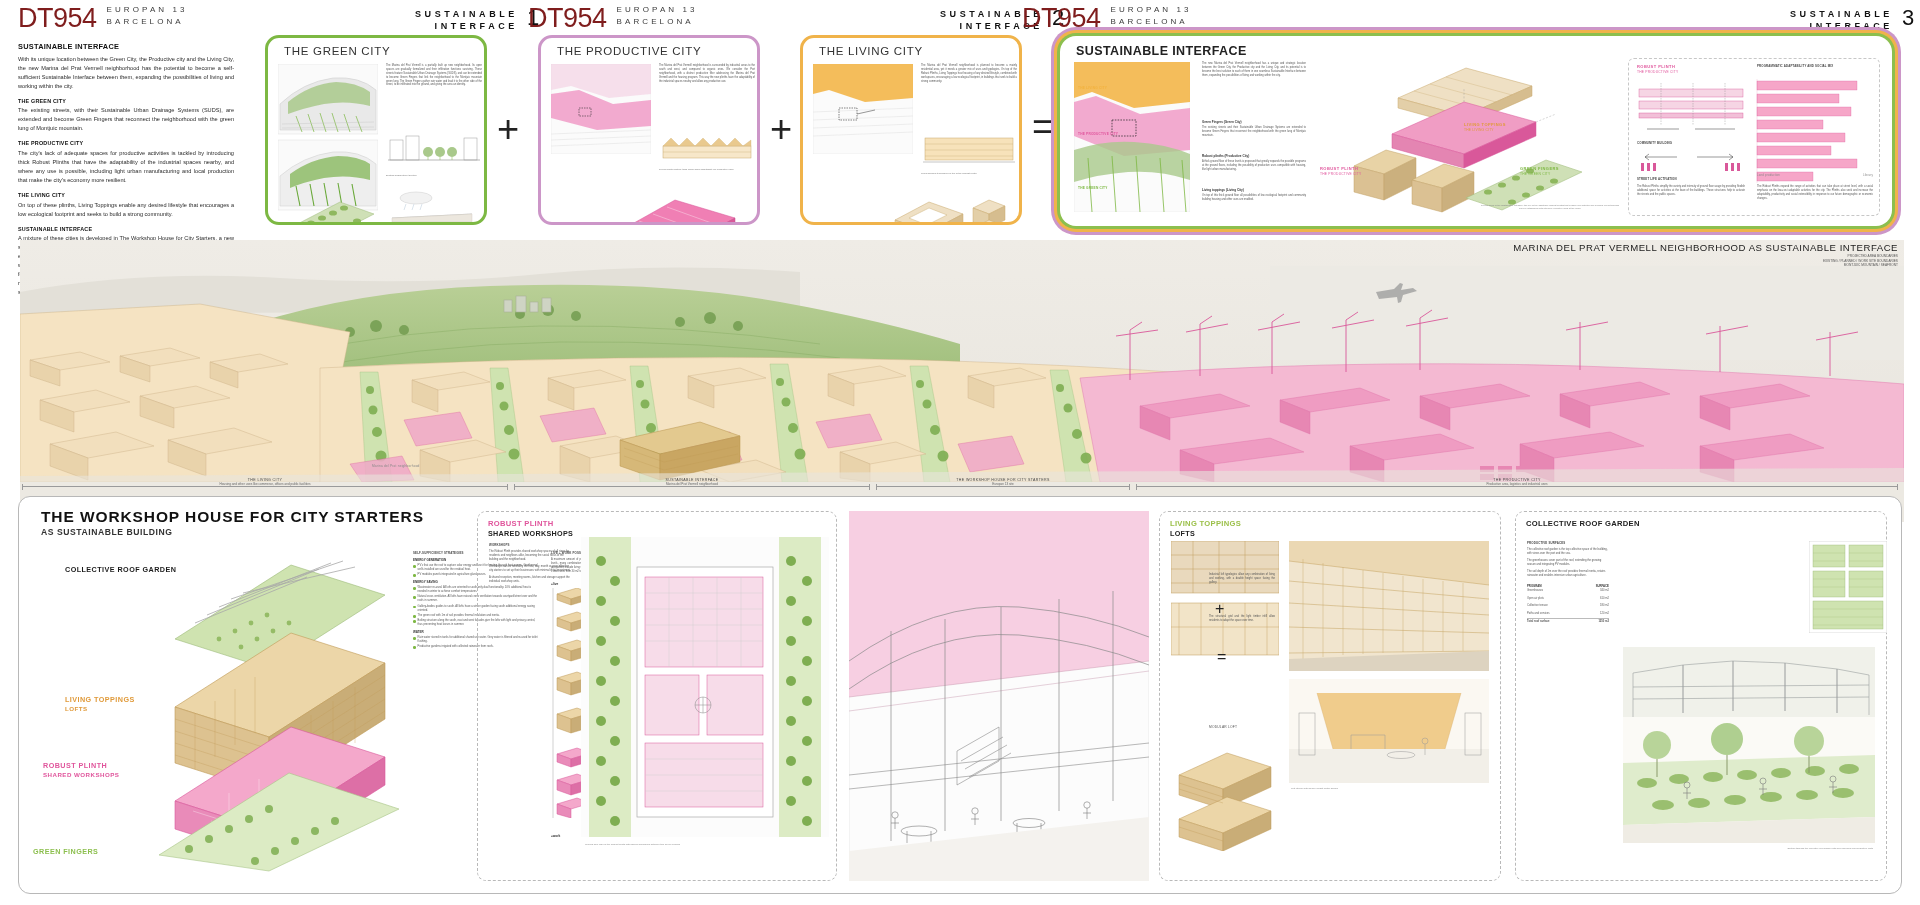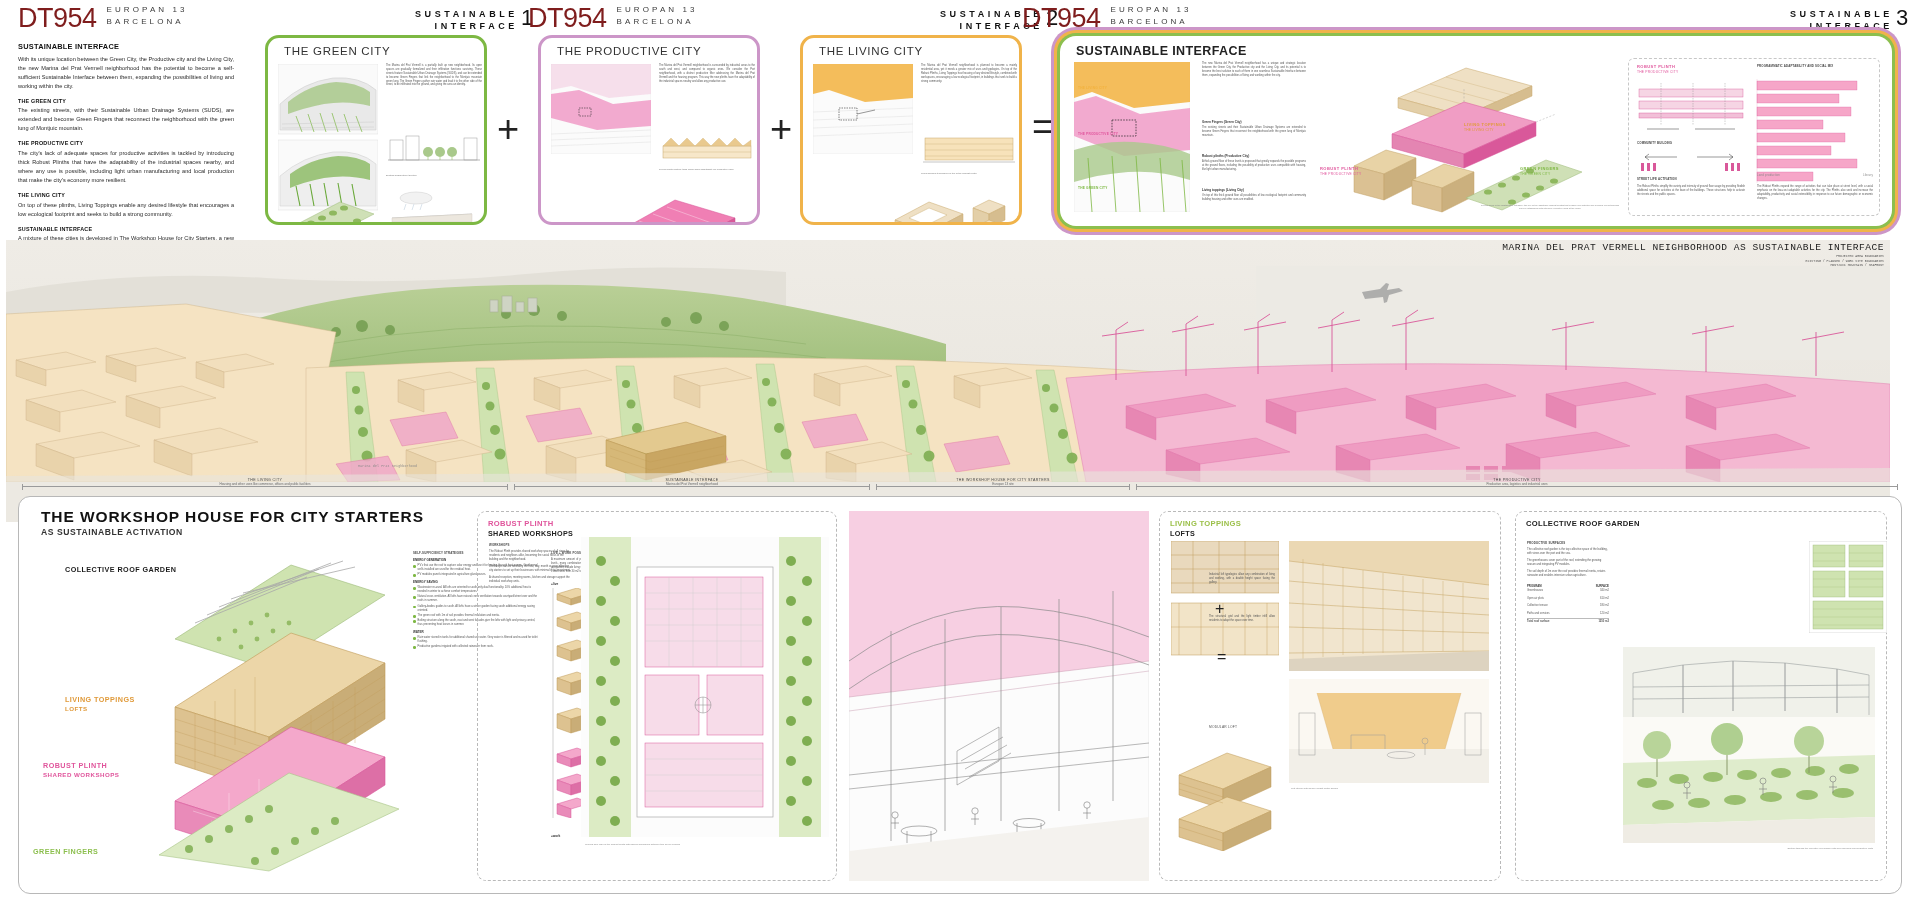--- a/index.html
+++ b/index.html
@@ -7,21 +7,21 @@
     width:1920px; height:905px; background:#ffffff;
     font-family:"Liberation Sans", sans-serif; overflow:hidden;
     position:relative;
   }
   .board { position:absolute; inset:0; }
 
   
   .hdr-block { position:absolute; top:4px; }
   .dt { font-size:27px; font-weight:400; letter-spacing:-0.5px; color:#7f1d1d; line-height:1; }
   .eur { font-size:8px; letter-spacing:3.1px; color:#3b3b3b; line-height:1.45; white-space:nowrap;}
-  .si-block { position:absolute; top:8px; display:flex; align-items:flex-start; gap:3px;}
+  .si-block { position:absolute; top:8px; display:flex; align-items:flex-start; gap:9px;}
   .si-txt { font-size:9px; font-weight:700; letter-spacing:3.6px; line-height:1.35; color:#111; text-align:right;}
   .si-num { font-size:22px; font-weight:300; color:#111; line-height:0.95; }
 
   
   .panel { position:absolute; border-radius:14px; background:#fff; overflow:hidden; }
   .panel.green  { border:3px solid #7db843; }
   .panel.purple { border:3px solid #cc96c8; }
   .panel.orange { border:3px solid #f0b34a; }
   .panel-title {
     position:absolute; top:7px; left:16px; font-size:11.5px; letter-spacing:0.7px;
@@ -40,21 +40,21 @@
   .mini-text { position:absolute; font-size:2.6px; line-height:1.5; color:#555; text-align:justify;}
   .mini-h { font-size:3.1px; font-weight:700; color:#333; }
 
   
   .txtcol { position:absolute; left:18px; top:42px; width:216px; }
   .txtcol h2 { font-size:7.4px; font-weight:700; letter-spacing:.25px; color:#111; margin-bottom:3.5px;}
   .txtcol h3 { font-size:5.4px; font-weight:700; letter-spacing:.2px; color:#111; margin:7px 0 2.5px;}
   .txtcol p  { font-size:5.6px; line-height:1.62; color:#2a2a2a; text-align:justify; }
 
   
-  .pano { position:absolute; left:6px; top:240px; width:1884px; height:282px; overflow:hidden; background:#ece9e2;font-family:Liberation Mono, monospace;}
+  .pano { position:absolute; left:20px; top:240px; width:1884px; height:282px; overflow:hidden; background:#ece9e2;}
   .pano-title { position:absolute; right:6px; top:2px; font-size:9.6px; letter-spacing:.5px; color:#1b1b1b; font-weight:400; z-index:9;}
   .pano-legend { position:absolute; right:6px; top:14px; font-size:3.2px; line-height:1.45; color:#555; text-align:right; z-index:9;}
   .dimline { position:absolute; bottom:9px; height:1px; background:#9a9a9a; }
   .dimline::before,.dimline::after{ content:""; position:absolute; top:-2.5px; width:1px; height:6px; background:#9a9a9a;}
   .dimline::before{left:0;} .dimline::after{right:0;}
 
   
   .bottom {
     position:absolute; left:18px; top:496px; width:1884px; height:398px;
     border:1.6px solid #b8b8b8; border-radius:12px; background:#fff;
@@ -694,21 +694,21 @@
       <div style="font-size:3.1px; color:#666;">Europan 13 site</div>
     </div>
     <div style="position:absolute; left:1118px; width:762px; top:0; text-align:center;">
       <div style="font-size:3.6px; letter-spacing:.35px; color:#444;">THE PRODUCTIVE CITY</div>
       <div style="font-size:3.1px; color:#666;">Productive area, logistics and industrial uses</div>
     </div>
   </div>
 
   <div class="bottom">
     <div class="bottom-title">THE WORKSHOP HOUSE FOR CITY STARTERS</div>
-    <div class="bottom-sub">AS SUSTAINABLE ACTIVATION</div>
+    <div class="bottom-sub">AS SUSTAINABLE BUILDING</div>
 
     <div class="lbl dark" style="left:46px; top:68px;">COLLECTIVE ROOF GARDEN</div>
     <div class="lbl orange" style="left:46px; top:198px;">LIVING TOPPINGS</div>
     <div class="lbl orange" style="left:46px; top:208px; font-size:6.2px;">LOFTS</div>
     <div class="lbl pink" style="left:24px; top:264px;">ROBUST PLINTH</div>
     <div class="lbl pink" style="left:24px; top:274px; font-size:6.2px;">SHARED WORKSHOPS</div>
     <div class="lbl green" style="left:14px; top:350px;">GREEN FINGERS</div>
 
     <svg width="240" height="330" style="position:absolute;left:140px;top:46px;">
 

